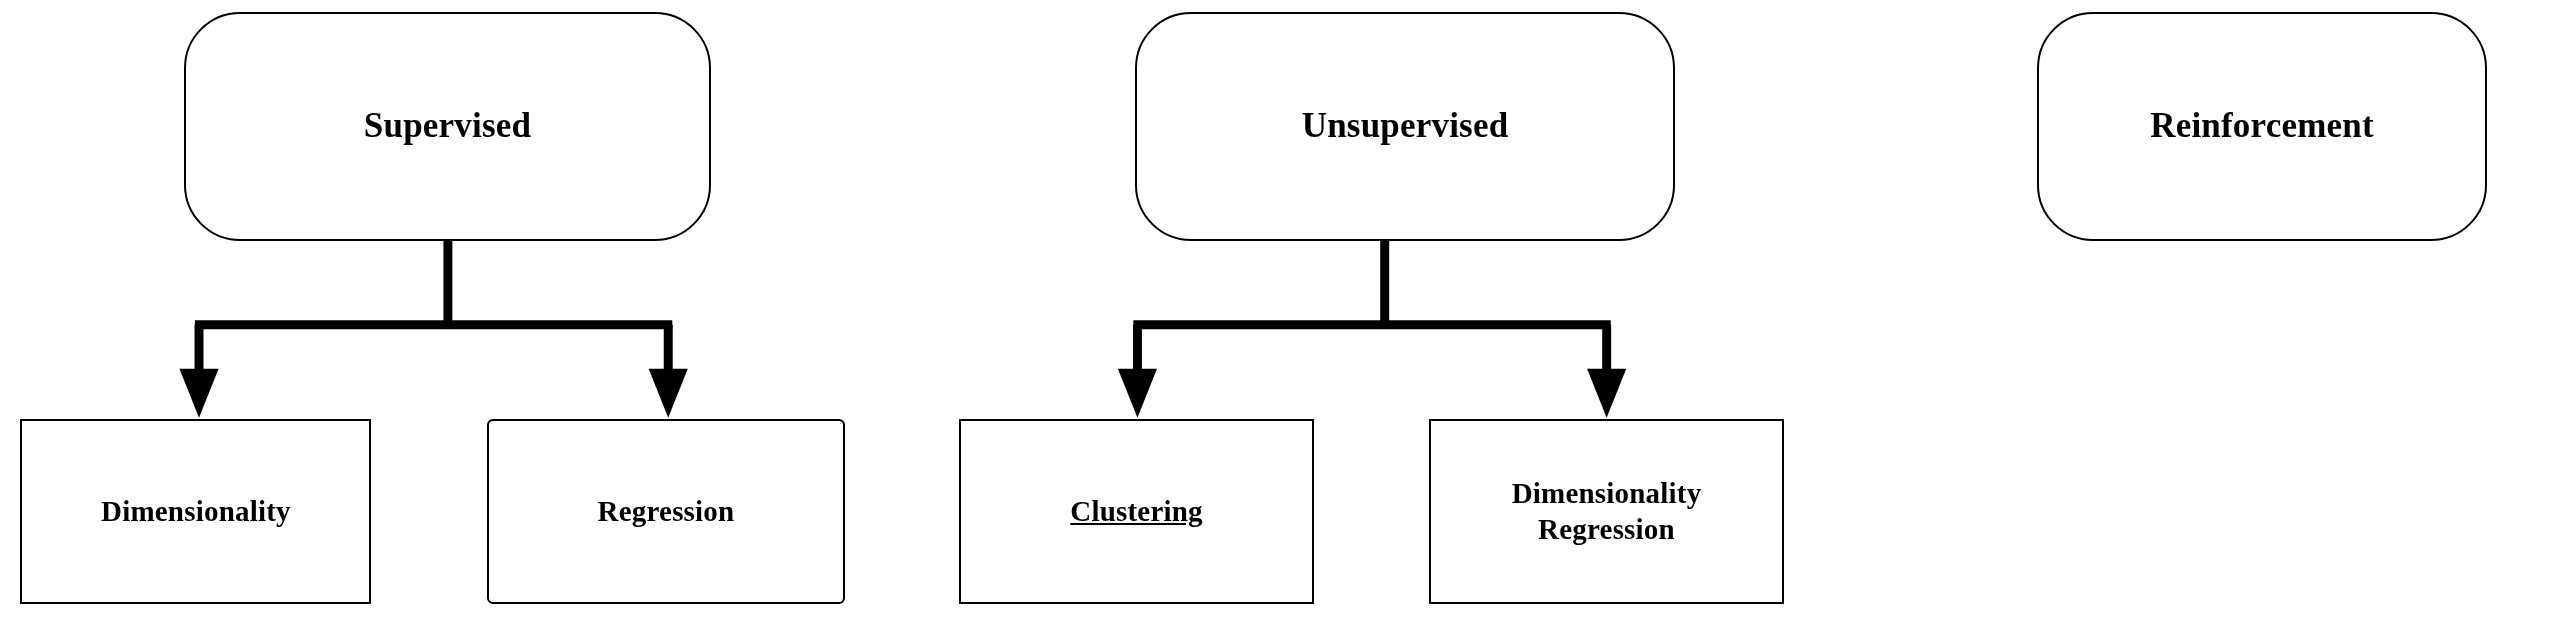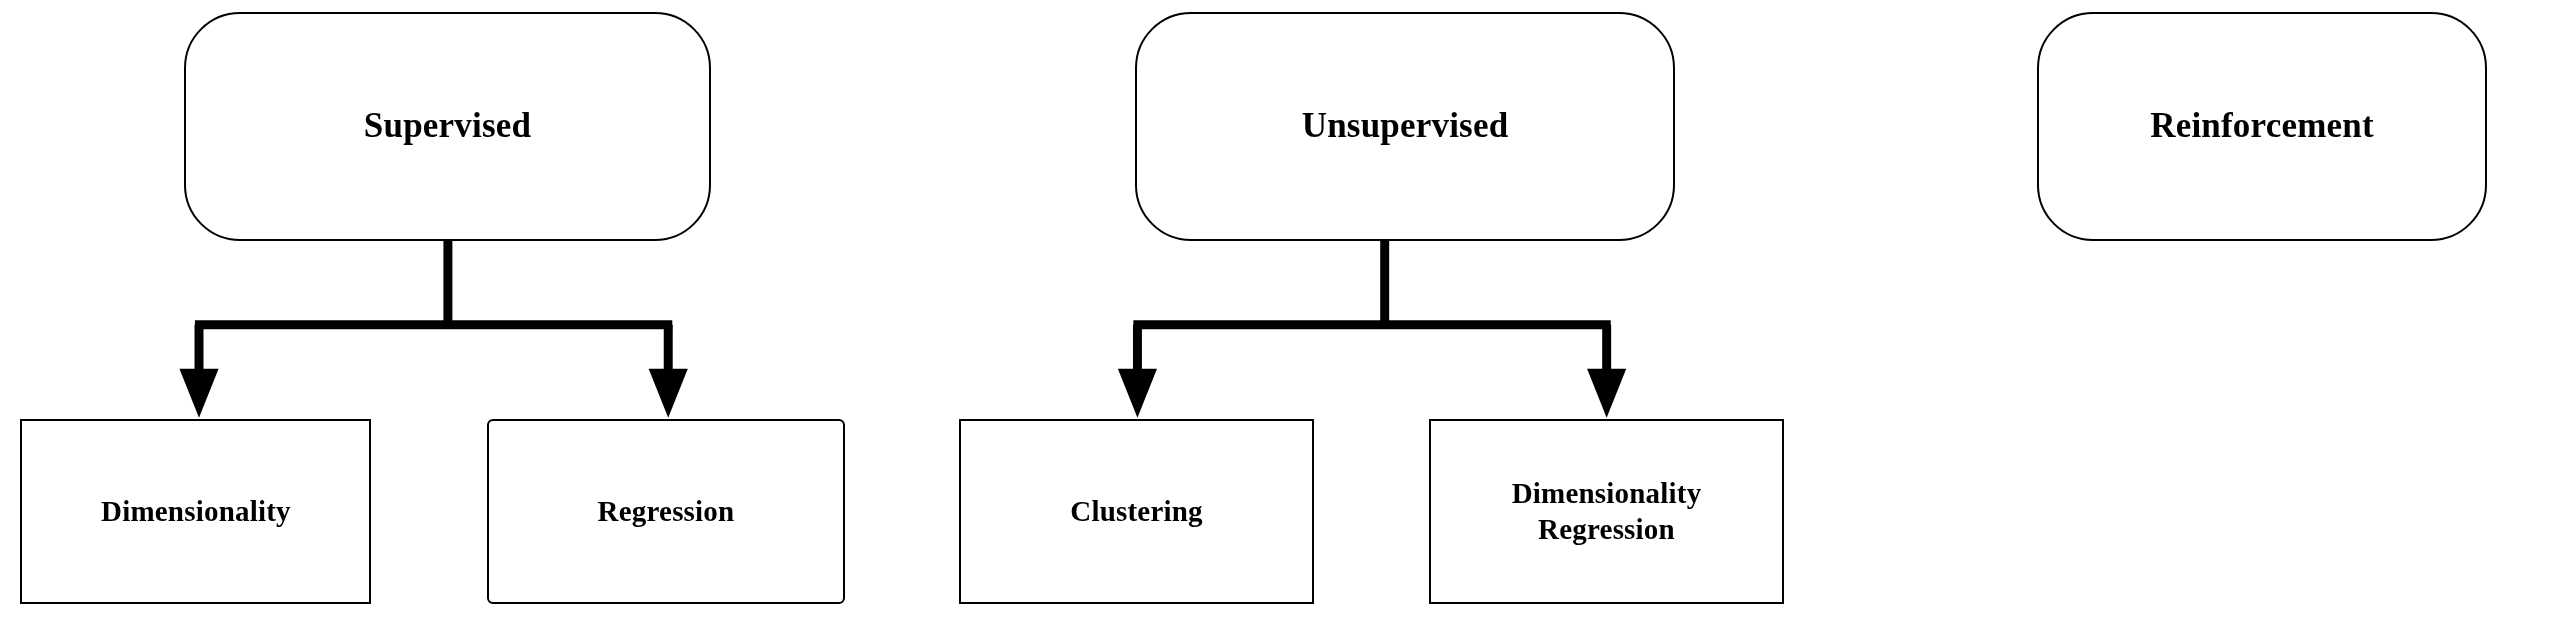--- a/index.html
+++ b/index.html
@@ -57,21 +57,21 @@
   .label-leaf { font-size: 29px; }
 
   
   #node-supervised     { left: 184px;  top: 12.2px; width: 527px; height: 229px; }
   #node-unsupervised   { left: 1135px; top: 12.2px; width: 540px; height: 229px; }
   #node-reinforcement  { left: 2037px; top: 12.2px; width: 450px; height: 229px; }
 
   
   #node-classification { left: 20.4px;   top: 419px; width: 351px; height: 185px; }
   #node-regression     { left: 487px;  top: 419px; width: 358px; height: 185px; border-radius: 6px; }
-  #node-clustering     { left: 959px; top: 419px; width: 355px; height: 185px; }
+  #node-clustering     { left: 959px; top: 419px; width: 355px; height: 185px; text-decoration: underline; }
   #node-dimred         { left: 1429px; top: 419px; width: 355px; height: 185px; }
 </style>
 </head>
 <body>
 
 <div id="canvas">
 
   <svg id="edges" viewBox="0 0 3155 761" width="2576" height="621" xmlns="http://www.w3.org/2000/svg">
 
     <g>

